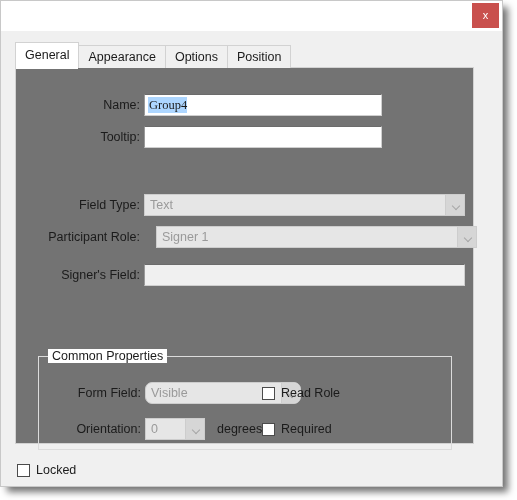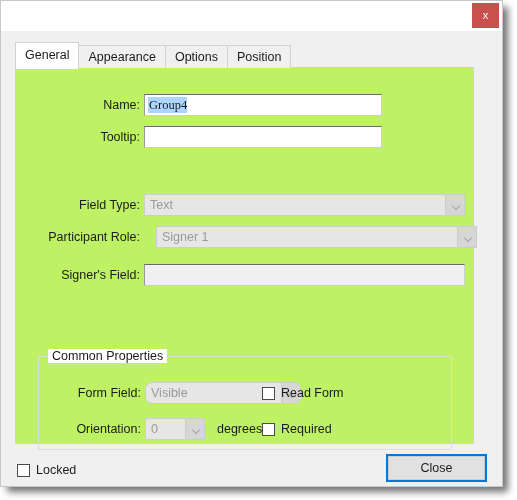--- a/index.html
+++ b/index.html
@@ -116,21 +116,21 @@
     background: #ffffff;
   }
 
   
   #tabpanel {
     position: absolute;
     left: 14px;
     top: 36px;
     width: 459px;
     height: 377px;
-    background: #bef264;
+    background: #737373;
     border: 1px solid #d2d2d2;
     box-sizing: border-box;
     z-index: 2;
   }
 
   
   .row {
     position: absolute;
     left: 0;
     height: 22px;
@@ -358,33 +358,30 @@
         <div class="combo" style="left:106px;top:61px;width:60px;">
           <span>0</span>
           <span class="btn">
               <span class="chev"></span>
             </span>
         </div>
         <div class="lbl" style="position:absolute;left:178px;top:61px;right:auto;text-align:center;">degrees</div>
 
         <div class="cbrow" style="left:223px;top:27px;">
           <span class="cbox"></span>
-          <span class="cblabel">Read Form</span>
+          <span class="cblabel">Read Role</span>
         </div>
         <div class="cbrow" style="left:223px;top:63px;">
           <span class="cbox"></span>
           <span class="cblabel">Required</span>
         </div>
       </div>
 
     </div>
 
     <div class="cbrow" id="locked-row">
       <span class="cbox"></span>
       <span class="cblabel">Locked</span>
     </div>
 
-    <button id="close-btn">
-        <span class="inner">Close</span>
-      </button>
 
   </div>
 </div>
 
 </body></html>

